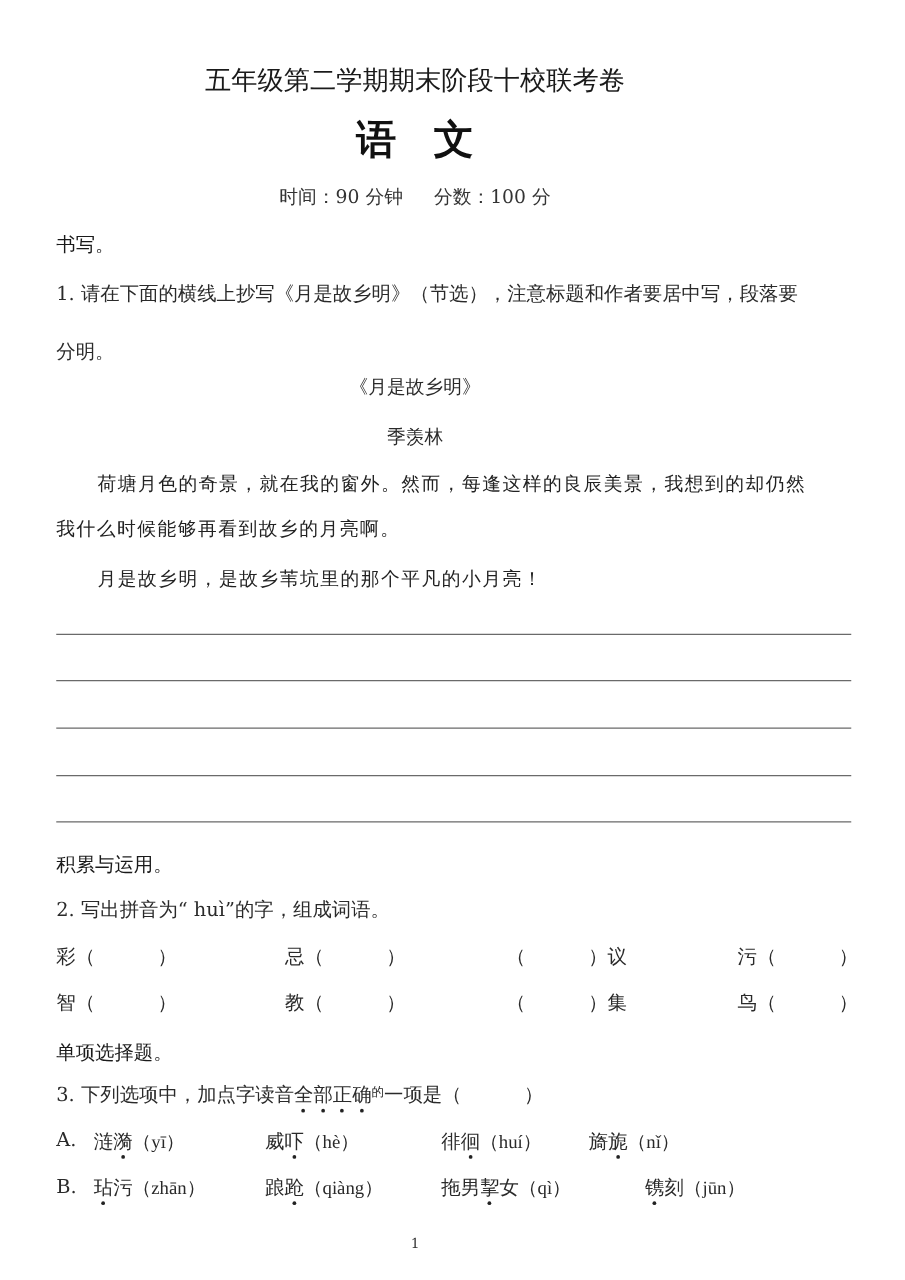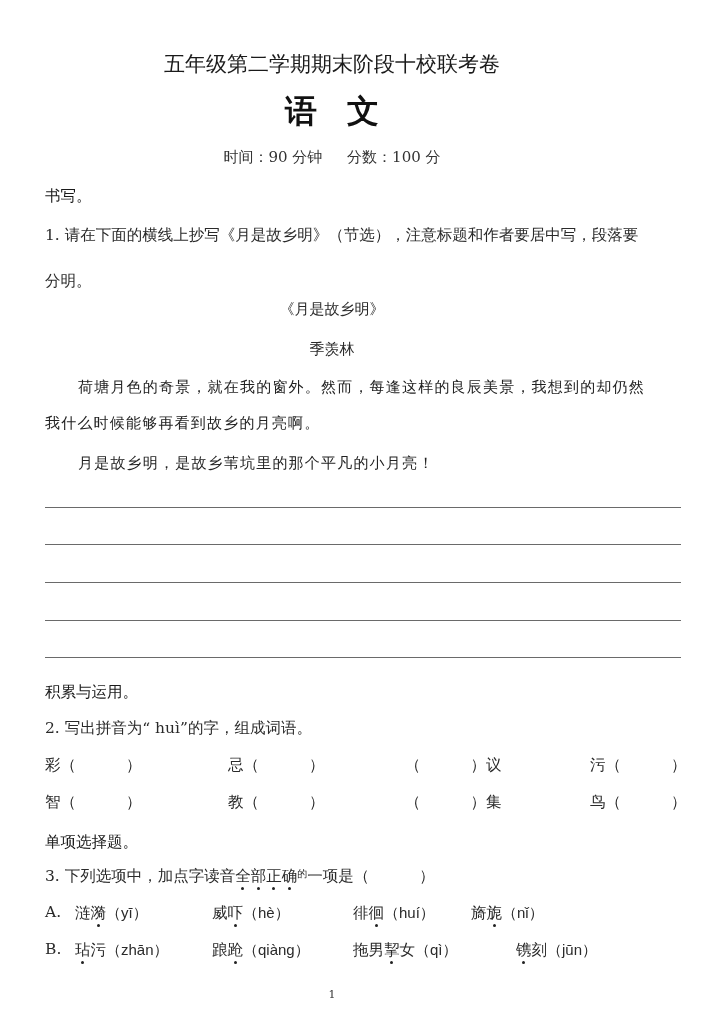--- a/index.html
+++ b/index.html
@@ -22,21 +22,21 @@
     .line {
       position: absolute; left: 45px; width: 636px; height: 0;
       border-top: 1.5px solid #6a6a6a;
     }
     .blank-row { position: absolute; left: 45px; font-size: 15.5px; }
     .cell { position: absolute; white-space: nowrap; }
     .paren-gap { display: inline-block; width: 50px; }
     .opt-row { position: absolute; left: 45px; font-size: 15.5px; }
     .opt-label { position: absolute; left: 0; }
     .opt-item { position: absolute; white-space: nowrap; }
-    .py { font-family: Liberation Sans, sans-serif; font-size: 15px; }
+    .py { font-family: Liberation Serif, serif; font-size: 15px; }
     .dot { position: relative; }
     .dot::after {
       content: ""; position: absolute; left: 50%; bottom: -5px;
       width: 3px; height: 3px; margin-left: -1.5px; border-radius: 50%; background: #222;
     }
     .small-de { font-size: 10px; vertical-align: 4px; }
     .page-num { top: 988px; font-size: 11px; color: #333; }
   </style>
 </head>
 <body>

